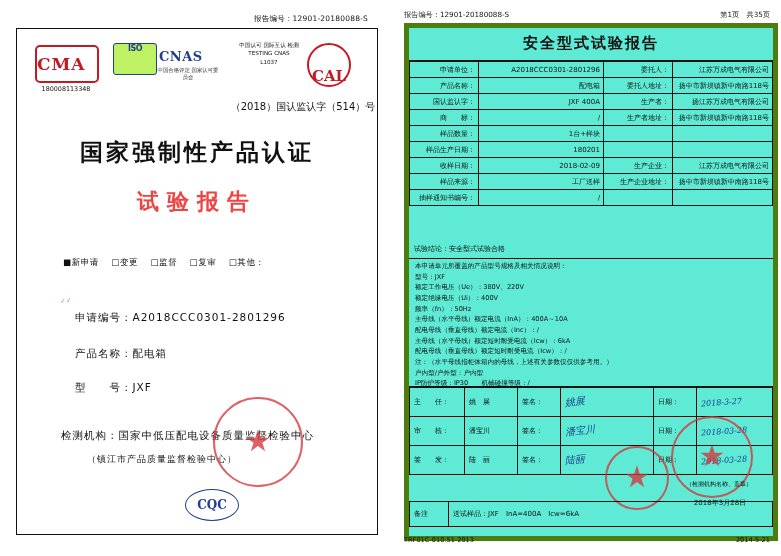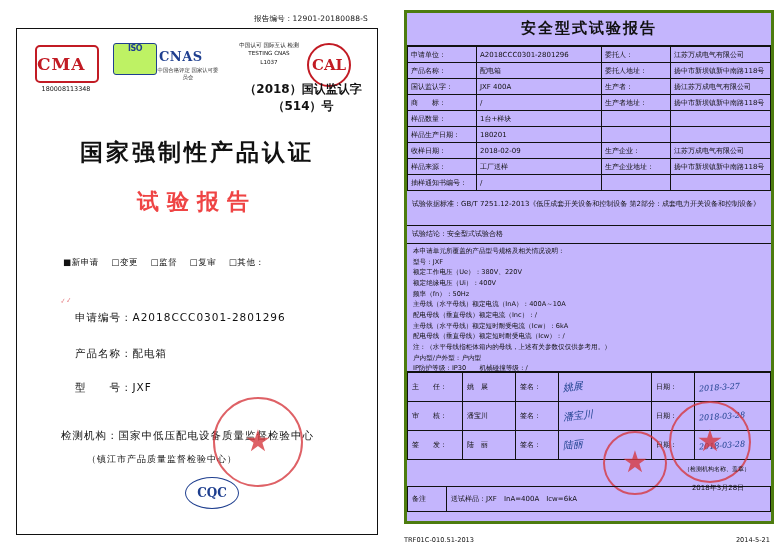--- a/index.html
+++ b/index.html
@@ -33,23 +33,23 @@
     display:flex;align-items:center;}
   .cma span{color:#c21b24;font-weight:bold;font-size:17px;letter-spacing:1px;font-family:"DejaVu Serif","Liberation Serif",serif;}
   .cma-no{position:absolute;left:0;top:44px;width:78px;text-align:center;font-size:6.4px;color:#111;}
   .cnas-wrap{left:86px;top:2px;}
   .cnas-badge{width:42px;height:30px;border:1.6px solid #1f3f8f;border-radius:3px;display:flex;align-items:flex-start;justify-content:center;background:#bef264;}
   .cnas-badge span{font-size:8px;color:#1f3f8f;font-weight:bold;letter-spacing:-.5px;}
   .cnas-txt{position:absolute;left:132px;top:8px;font-size:13px;color:#1f3f8f;font-weight:bold;font-family:"DejaVu Serif","Liberation Serif",serif;letter-spacing:.5px;}
   .cnas-sub{position:absolute;left:128px;top:26px;font-size:5.4px;color:#333;text-align:center;width:66px;line-height:1.35;}
   .cqc-box{position:absolute;left:212px;top:0px;width:60px;font-size:5.6px;color:#111;text-align:center;line-height:1.5;}
   .cal{position:absolute;left:280px;top:2px;width:46px;height:40px;}
-  .cal-ring{width:40px;height:40px;border:2px solid #c21b24;border-radius:50%;display:flex;align-items:center;justify-content:center;}
+  .cal-ring{width:40px;height:40px;border:2px solid #c21b24;border-radius:50%;display:flex;align-items:flex-end;justify-content:center;}
   .cal-ring span{color:#c21b24;font-weight:bold;font-size:15px;font-family:"DejaVu Serif","Liberation Serif",serif;}
-  .cal-note{position:absolute;left:196px;top:40px;width:160px;text-align:center;font-size:12px;color:#111;font-weight:bold;}
+  .cal-note{position:absolute;left:196px;top:59px;width:160px;text-align:center;font-size:10px;color:#111;}
 
   .title-main{
     position:absolute;left:0;top:108px;width:360px;text-align:center;
     font-size:23px;letter-spacing:3px;color:#111;
     font-family:Liberation Mono, monospace;font-weight:bold;
   }
   .title-sub{
     position:absolute;left:0;top:158px;width:360px;text-align:center;
     font-size:22px;letter-spacing:8px;color:#ef4444;
     font-family:"DejaVu Serif","Liberation Serif",serif;font-weight:bold;
@@ -71,38 +71,38 @@
   .stamp-red::after{
     content:"★";position:absolute;left:50%;top:50%;transform:translate(-50%,-55%);
     color:#d6363c;font-size:30px;line-height:1;
   }
   .stamp-a{left:196px;top:368px;}
   .lefttag{
     position:absolute;left:44px;top:266px;width:40px;height:22px;color:#d6363c;font-size:7px;
     opacity:.65;transform:rotate(-8deg);
   }
   .cqc-logo{
-    position:absolute;left:168px;top:448px;width:56px;height:40px;
+    position:absolute;left:168px;top:460px;width:56px;height:40px;
   }
   .cqc-logo .oval{width:52px;height:30px;border:1.8px solid #1f3f8f;border-radius:50%;
     display:flex;align-items:center;justify-content:center;}
   .cqc-logo .oval span{font-size:12px;color:#1f3f8f;font-weight:bold;font-family:"DejaVu Serif","Liberation Serif",serif;}
 
   
   .right-sheet{position:absolute;left:404px;top:10px;width:366px;height:536px;}
   .r-head{position:absolute;left:0;top:0;width:366px;font-size:7.2px;color:#111;}
   .r-head .l{position:absolute;left:0;top:0;}
   .r-head .r{position:absolute;right:0;top:0;}
-  .r-frame{position:absolute;left:0;top:0;width:364px;height:508px;border:3px solid #4d7c0f;background:#c4b5fd;}
+  .r-frame{position:absolute;left:0;top:13px;width:364px;height:508px;border:5px solid #4d7c0f;background:#5eead4;}
   .r-title{position:absolute;left:0;top:6px;width:364px;text-align:center;font-size:15px;
     font-family:"DejaVu Serif","Liberation Serif",serif;font-weight:bold;letter-spacing:2px;color:#111;}
   .r-title-line{position:absolute;left:0;top:32px;width:364px;height:1px;background:#111;}
 
   table.grid{position:absolute;border-collapse:collapse;font-size:7px;color:#111;}
-  table.grid td{border:1px solid #111;padding:1.5px 3px;vertical-align:middle;height:12px;}
+  table.grid td{border:1px solid #111;padding:1.5px 3px;vertical-align:middle;height:12px;text-align:right;}
   .t-top{left:0;top:33px;width:364px;}
   .t-top td.k{width:62px;}
   .t-top td.v{width:118px;}
   .t-top td.k2{width:62px;}
 
   .sec{position:absolute;left:0;width:364px;border-bottom:1px solid #111;box-sizing:border-box;
     font-size:7px;padding:2.5px 5px;line-height:1.55;color:#111;}
   .detail{position:absolute;left:0;width:364px;box-sizing:border-box;font-size:6.6px;
     padding:2px 6px;line-height:1.62;color:#111;border-bottom:1px solid #111;}
   .detail div{white-space:nowrap;}
@@ -257,23 +257,20 @@
           </tr>
           <tr>
             <td class="k">抽样通知书编号：</td>
             <td class="v">/</td>
             <td class="k2"></td>
             <td></td>
           </tr>
         </tbody>
       </table>
 
-      <div class="sec" style="top:183px;height:30px;">
-        <span>试验依据标准：</span><span>GB/T 7251.12-2013《低压成套开关设备和控制设备 第2部分：成套电力开关设备和控制设备》</span>
-      </div>
 
       <div class="sec" style="top:213px;height:18px;">
         <span>试验结论：</span><span>安全型式试验合格</span>
       </div>
 
       <div class="detail" style="top:231px;height:128px;">
         <div>本申请单元所覆盖的产品型号规格及相关情况说明：</div>
         <div>型号：JXF</div>
         <div>额定工作电压（Ue）：380V、220V</div>
         <div>额定绝缘电压（Ui）：400V</div>

